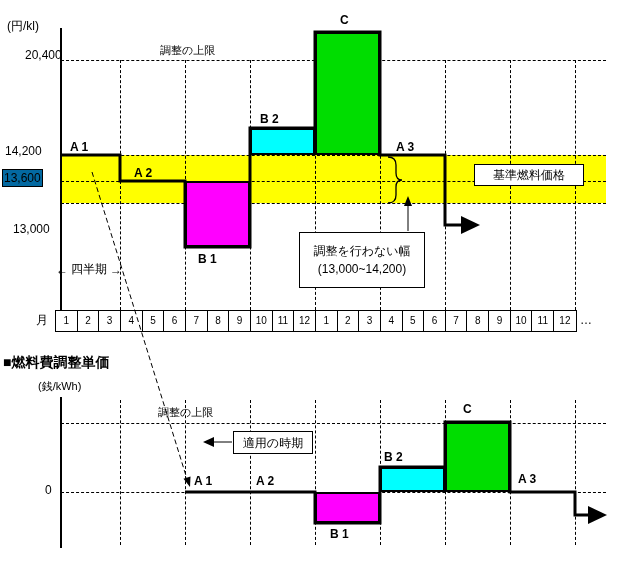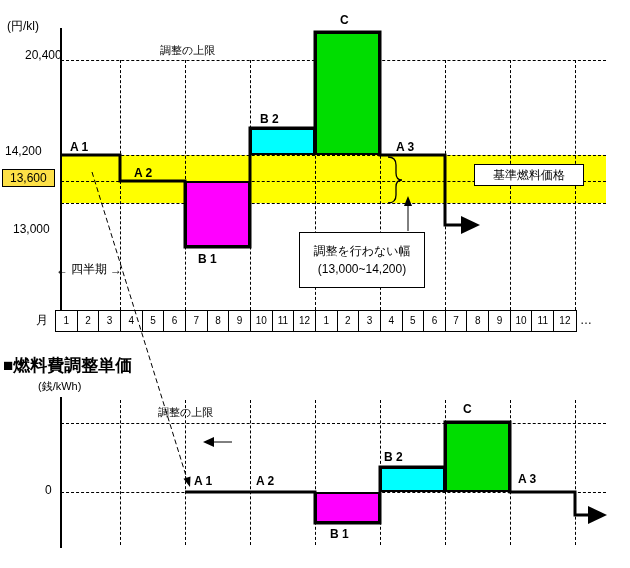--- a/index.html
+++ b/index.html
@@ -7,26 +7,26 @@
   #stage{position:relative;width:630px;height:568px;background:#fff;overflow:hidden;}
   .abs{position:absolute;}
   .hdash{height:0;border-top:1px dashed #000;}
   .vdash{width:0;border-left:1px dashed #000;}
   .axis{width:0;border-left:2px solid #000;}
   .lbl{font-size:12px;white-space:nowrap;line-height:1.1;}
   .small{font-size:11px;padding-left:31px;}
   .seg{font-size:12px;font-weight:bold;white-space:nowrap;}
   .block{box-sizing:border-box;border:2px solid #000;}
   .annot-box{box-sizing:border-box;background:#fff;border:1px solid #000;display:flex;flex-direction:column;align-items:center;justify-content:center;font-size:12px;text-align:center;line-height:1.5;}
-  .val-box{box-sizing:border-box;background:#fde047;border:1px solid #000;padding:1px 7px;font-size:12px;}
+  .val-box{box-sizing:border-box;background:#0369a1;border:1px solid #000;padding:1px 1px;font-size:12px;}
   .quarter{display:flex;justify-content:space-between;align-items:center;font-size:12px;}
   .mrow{display:flex;box-sizing:border-box;border:1px solid #000;height:22px;background:#fff;}
   .mcell{box-sizing:border-box;flex:0 0 21.66px;border-right:1px solid #000;font-size:10px;text-align:center;line-height:20px;overflow:hidden;}
   .mcell:last-child{border-right:none;}
-  .title{font-size:17px;font-weight:bold;white-space:nowrap;}
+  .title{font-size:14px;font-weight:bold;white-space:nowrap;}
   svg{pointer-events:none;}
 </style>
 </head>
 <body>
 
 <div id="stage">
 
   <div class="abs" style="left: 61px; top: 155px; width: 545px; height: 48px; background-color: rgb(255, 255, 0);"></div>
 
   <div class="abs hdash" style="left:61px;top:60px;width:545px;"></div>
@@ -130,20 +130,23 @@
   <div class="abs block" style="left: 380px; top: 467px; width: 65px; height: 25px; background-color: rgb(0, 255, 255);"></div>
   <div class="abs block" style="left: 445px; top: 422px; width: 65px; height: 70px; background-color: rgb(0, 221, 0);"></div>
 
   <div class="abs seg" style="left:194px;top:474px;">A 1</div>
   <div class="abs seg" style="left:256px;top:474px;">A 2</div>
   <div class="abs seg" style="left:330px;top:527px;">B 1</div>
   <div class="abs seg" style="left:384px;top:450px;">B 2</div>
   <div class="abs seg" style="left:463px;top:402px;">C</div>
   <div class="abs seg" style="left:518px;top:472px;">A 3</div>
 
+  <div class="abs annot-box" style="left:233px;top:431px;width:80px;height:23px;">
+    <span>適用の時期</span>
+  </div>
 
   <svg class="abs" style="left:0;top:0;" width="630" height="568">
 
     <polyline points="61,155 120,155 120,181 185,181 185,247 250,247 250,128 315,128 315,32 380,32 380,155 445,155 445,225 462,225" fill="none" stroke="#000" stroke-width="3"></polyline>
     <polygon points="461,216 480,225 461,234" fill="#000"></polygon>
 
     <polyline points="185,492 315,492 315,523 380,523 380,467 445,467 445,422 510,422 510,492 575,492 575,515 589,515" fill="none" stroke="#000" stroke-width="3"></polyline>
     <polygon points="588,506 607,515 588,524" fill="#000"></polygon>
 
     <line x1="92" y1="172" x2="187" y2="479" stroke="#000" stroke-width="1" stroke-dasharray="5,3"></line>

